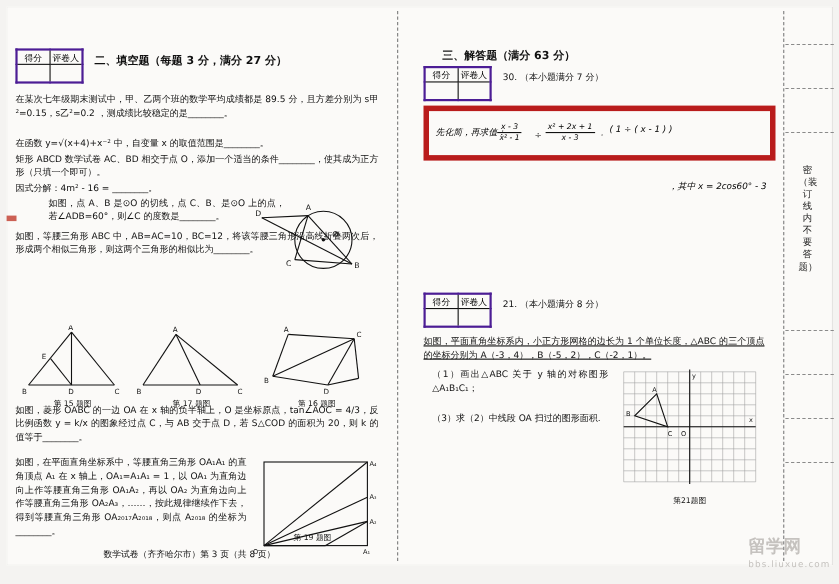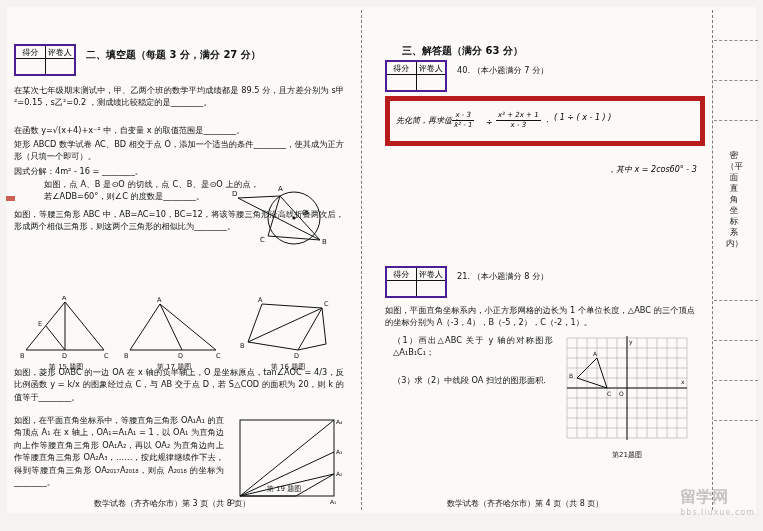--- a/index.html
+++ b/index.html
@@ -76,21 +76,21 @@
 
   <div class="vdivider"></div>
   <div class="vdivider2"></div>
   <div class="hdash" style="top:40px;"></div>
   <div class="hdash" style="top:80px;"></div>
   <div class="hdash" style="top:120px;"></div>
   <div class="hdash" style="top:300px;"></div>
   <div class="hdash" style="top:340px;"></div>
   <div class="hdash" style="top:380px;"></div>
   <div class="hdash" style="top:420px;"></div>
-  <div class="sidetext">密（平面直角坐标系内）</div>
+  <div class="sidetext">密（装订线内不要答题）</div>
 
   <div class="col-left">
 
     <table class="scorebox" style="position:absolute;left:0;top:30px;width:62px;">
       <tbody>
           <tr>
         <td class="sb-h" style="width:31px;">得分</td>
         <td class="sb-h" style="width:31px;">评卷人</td>
       </tr>
       <tr>
@@ -196,21 +196,21 @@
         <td class="sb-h" style="width:31px;">评卷人</td>
       </tr>
       <tr>
         <td class="sb-b"></td>
         <td class="sb-b"></td>
       </tr>
     </tbody>
       </table>
 
     <div class="qtext" style="position:absolute;left:72px;top:50px;">
-      <span>40.</span>
+      <span>30.</span>
       <span>（本小题满分 7 分）</span>
     </div>
 
     <div class="bigbox" style="position:absolute;left:0;top:82px;width:310px;height:40px;">
       <div style="position:absolute;left:6px;top:14px;font-size:8px;">先化简，再求值：</div>
       <div class="frac" style="position:absolute;left:62px;top:10px;">
         <span class="n">x - 3</span>
         <span class="d">x² - 1</span>
       </div>
       <div style="position:absolute;left:96px;top:17px;font-size:8px;">÷</div>
@@ -234,21 +234,21 @@
         <td class="sb-b"></td>
       </tr>
     </tbody>
       </table>
 
     <div class="qtext" style="position:absolute;left:72px;top:256px;">
       <span>21.</span>
       <span>（本小题满分 8 分）</span>
     </div>
 
-    <div class="qtext" style="position:absolute;left:0;top:290px;width:310px;">如图，平面直角坐标系内，小正方形网格的边长为 1 个单位长度，△ABC 的三个顶点的坐标分别为 A（-3，4），B（-5，2），C（-2，1）。</div>
+    <div class="qtext" style="position:absolute;left:0;top:290px;width:310px;text-decoration:underline;">如图，平面直角坐标系内，小正方形网格的边长为 1 个单位长度，△ABC 的三个顶点的坐标分别为 A（-3，4），B（-5，2），C（-2，1）。</div>
     <div class="qtext" style="position:absolute;left:8px;top:320px;width:160px;">（1）画出△ABC 关于 y 轴的对称图形△A₁B₁C₁；</div>
     <div class="qtext" style="position:absolute;left:8px;top:360px;width:160px;">（3）求（2）中线段 OA 扫过的图形面积.</div>
 
     <svg width="132" height="120" style="position:absolute;left:176px;top:318px;">
       <g stroke="#9a9a9a" stroke-width="0.5">
         <line x1="6" y1="6" x2="126" y2="6"></line>
           <line x1="6" y1="16" x2="126" y2="16"></line>
         <line x1="6" y1="26" x2="126" y2="26"></line>
           <line x1="6" y1="36" x2="126" y2="36"></line>
         <line x1="6" y1="46" x2="126" y2="46"></line>
@@ -277,20 +277,19 @@
       <polygon points="36,26 16,46 46,56" fill="none" stroke="#111" stroke-width="1"></polygon>
       <text x="32" y="24" font-size="6" fill="#111">A</text>
       <text x="8" y="46" font-size="6" fill="#111">B</text>
       <text x="46" y="64" font-size="6" fill="#111">C</text>
       <text x="68" y="12" font-size="6" fill="#111">y</text>
       <text x="120" y="52" font-size="6" fill="#111">x</text>
       <text x="58" y="64" font-size="6" fill="#111">O</text>
     </svg>
     <div class="figcap" style="position:absolute;left:176px;top:436px;width:132px;">第21题图</div>
 
-    <div class="footer" style="left:62px;top:484px;">数学试卷（齐齐哈尔市）第 4 页（共 8 页）</div>
   </div>
 
   <div class="wm">
     <span>留学网</span>
     <small>bbs.liuxue.com</small>
   </div>
 </div>
 
 </body></html>

